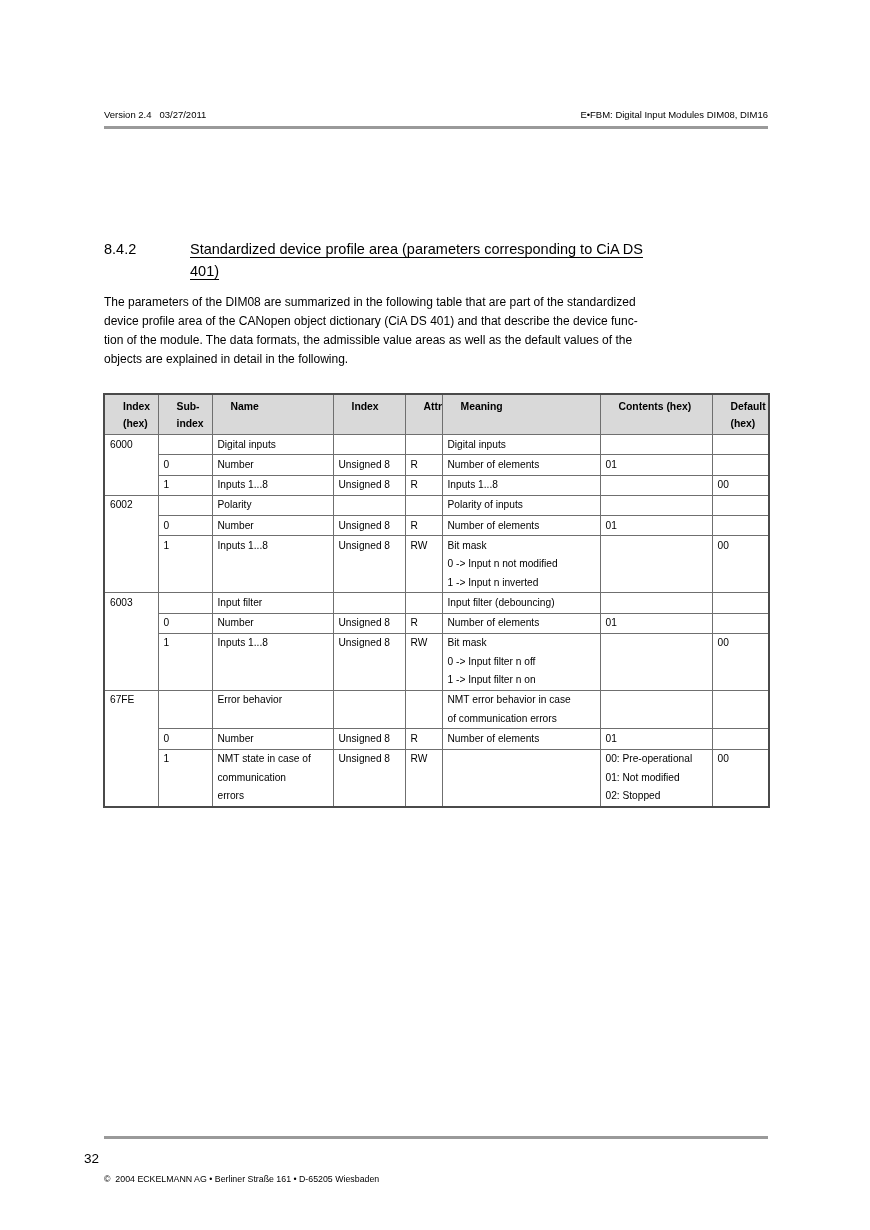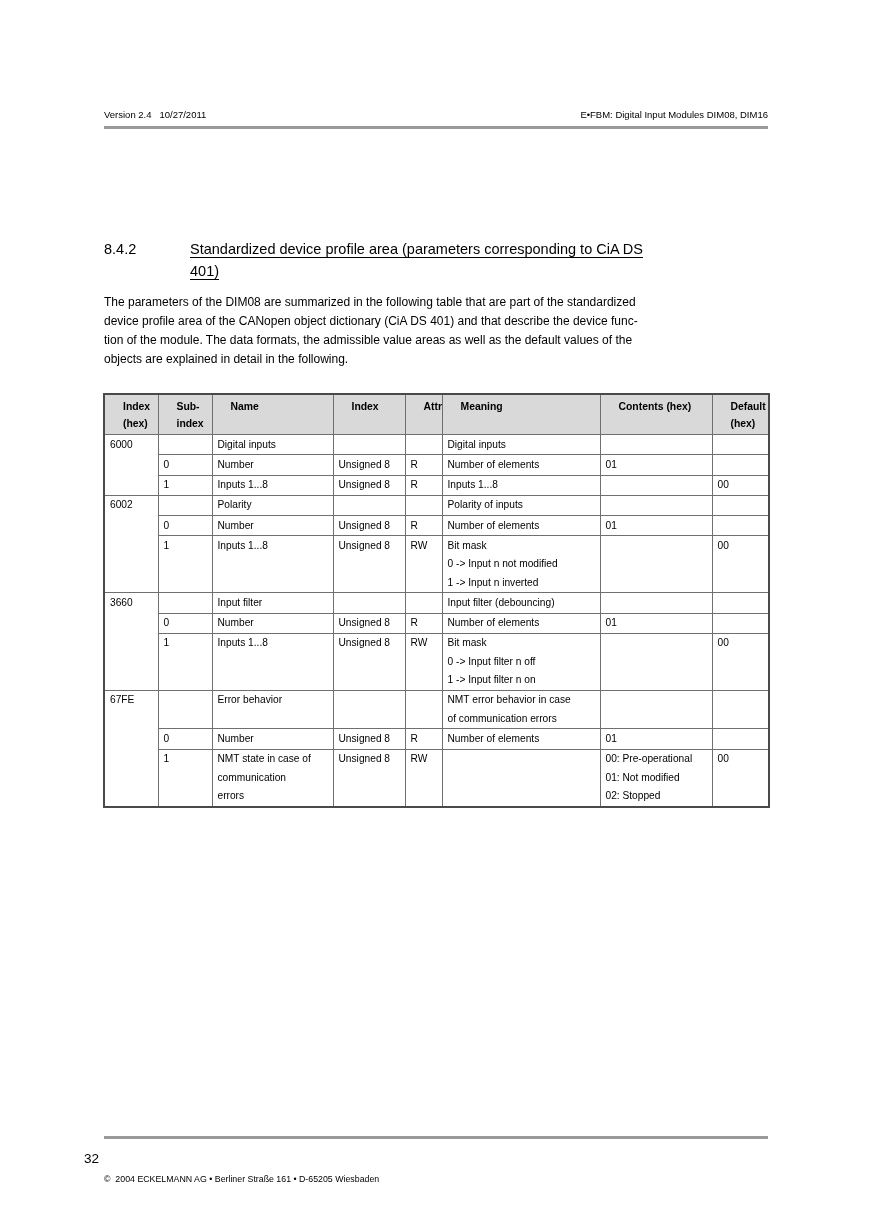--- a/index.html
+++ b/index.html
@@ -88,21 +88,21 @@
     padding-top: 4px;
   }
   .footer-text {
     font-size: 8.8px; line-height: 13.5px; white-space: pre;
   }
 </style>
 </head>
 <body>
 
 <div class="doc-header">
-  <span>Version 2.4   10/27/2011</span>
+  <span>Version 2.4   03/27/2011</span>
   <span>E•FBM: Digital Input Modules DIM08, DIM16</span>
 </div>
 <div class="header-rule"></div>
 
 <div class="section-heading">
   <span class="section-number">8.4.2</span>
   <span class="section-title">Standardized device profile area (parameters corresponding to CiA DS
 401)</span>
 </div>
 
@@ -191,21 +191,21 @@
           <td>Inputs 1...8</td>
           <td>Unsigned 8</td>
           <td>RW</td>
           <td>Bit mask
 0 -&gt; Input n not modified
 1 -&gt; Input n inverted</td>
           <td></td>
           <td>00</td>
         </tr>
         <tr>
-          <td rowspan="3" class="col-index">3660</td>
+          <td rowspan="3" class="col-index">6003</td>
           <td></td>
           <td>Input filter</td>
           <td></td>
           <td></td>
           <td>Input filter (debouncing)</td>
           <td></td>
           <td></td>
         </tr>
         <tr>
           <td>0</td>

